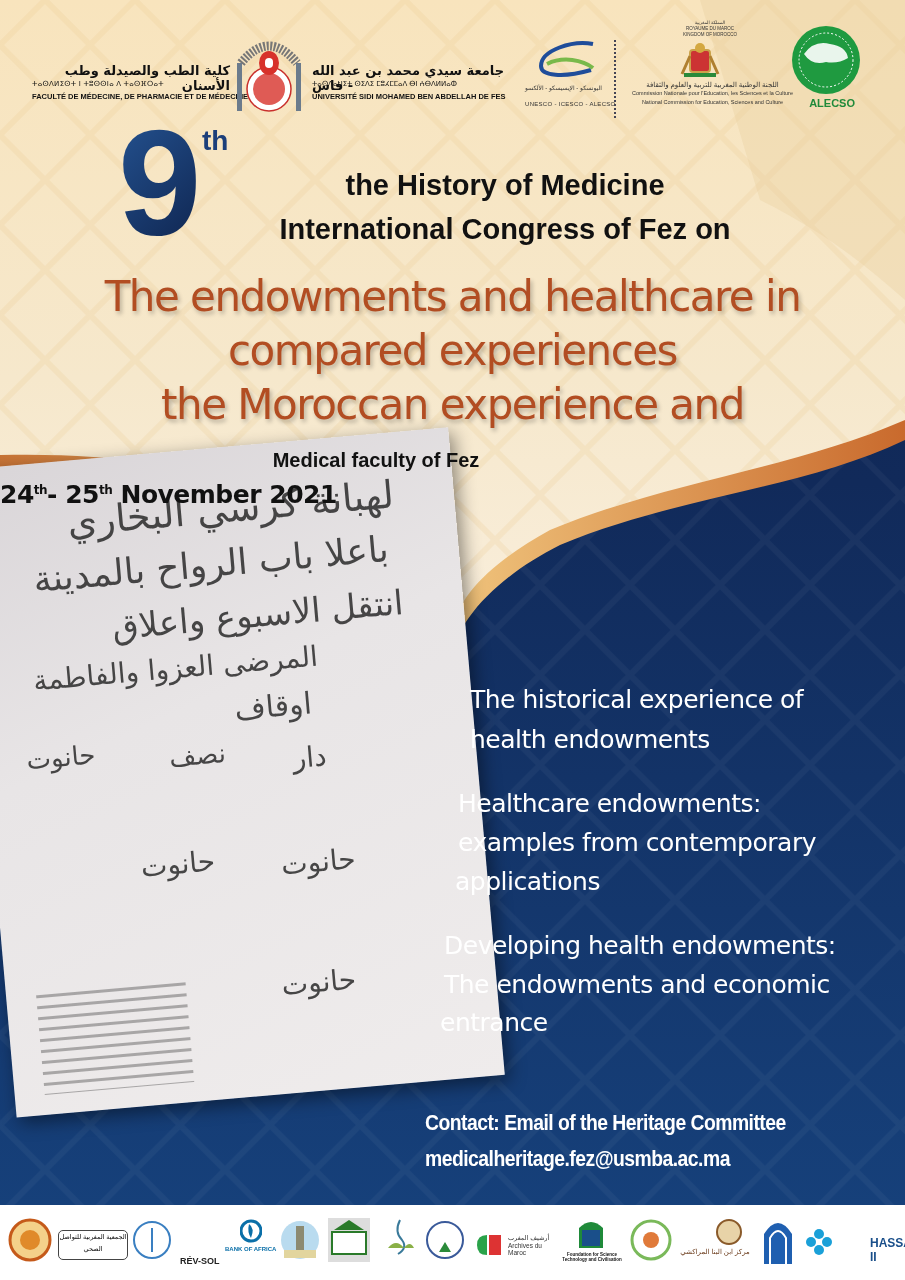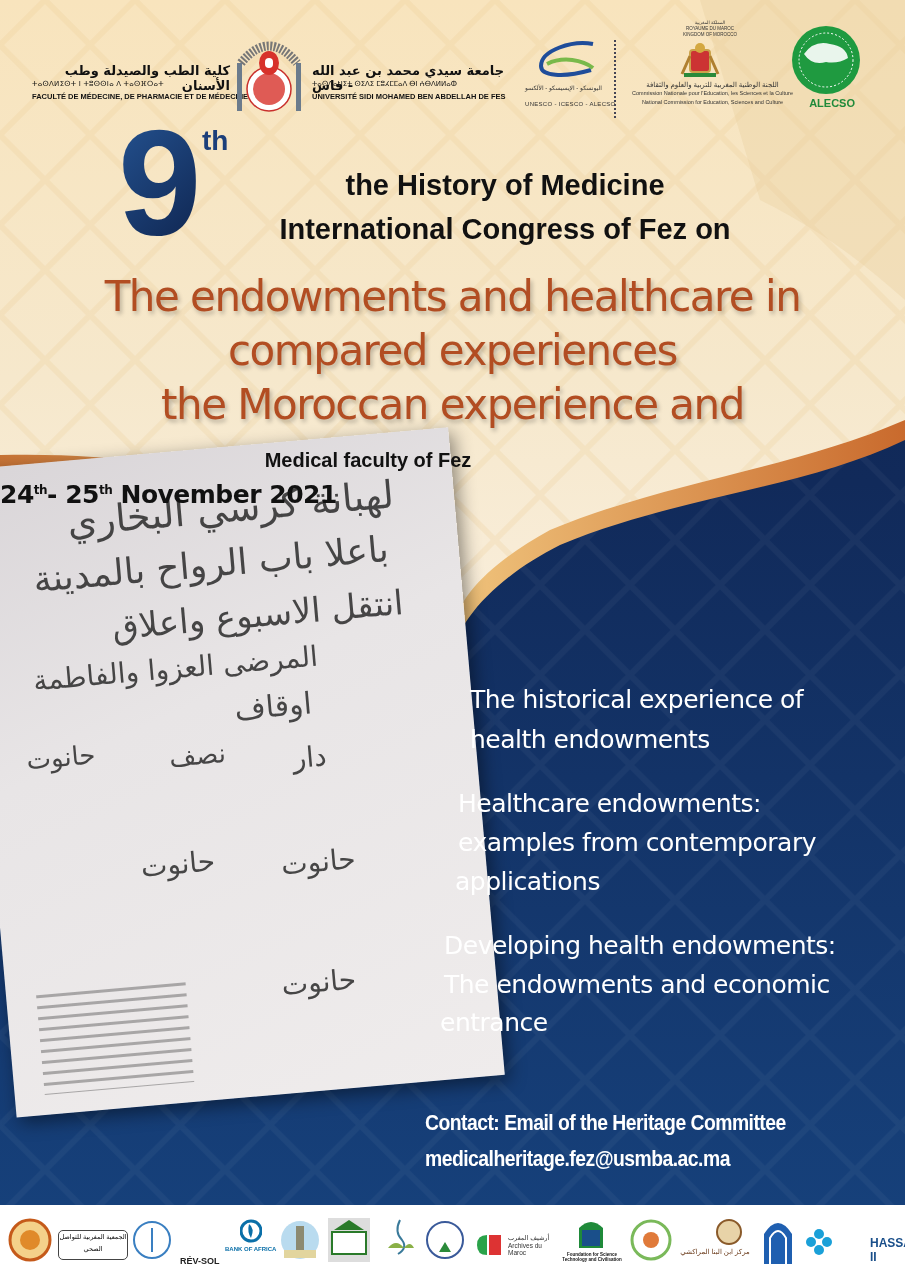--- a/index.html
+++ b/index.html
@@ -21,21 +21,21 @@
   .unesco-ar{position:absolute;left:525px;top:84px;font-size:6px;color:#333;}
   .unesco-fr{position:absolute;left:525px;top:101px;font-size:6px;color:#333;letter-spacing:.3px;}
   .commission{position:absolute;left:620px;top:80px;width:185px;text-align:center;font-size:5.5px;color:#333;line-height:9px;}
   .kingdom{position:absolute;left:660px;top:20px;width:100px;text-align:center;font-size:4.5px;color:#333;line-height:6px;}
   .alecso-label{position:absolute;left:805px;top:97px;width:50px;text-align:right;font-size:11px;font-weight:bold;color:#1f8a3a;}
   .nine{position:absolute;left:118px;top:118px;font-size:150px;line-height:130px;font-weight:bold;color:#1c3f7a;font-family:"Liberation Sans",sans-serif;
     background:linear-gradient(135deg,#245290,#0f2550);-webkit-background-clip:text;background-clip:text;-webkit-text-fill-color:transparent;letter-spacing:-4px;}
   .th{position:absolute;left:202px;top:125px;font-size:28px;font-weight:bold;color:#1c3f7a;}
   .congress{position:absolute;left:210px;top:163px;width:590px;text-align:center;font-size:29px;font-weight:bold;color:#111;line-height:44px;}
   .theme{position:absolute;left:30px;top:270px;width:845px;text-align:center;font-size:42px;line-height:54px;color:#b24d22;font-family:"DejaVu Sans",sans-serif;letter-spacing:-1.5px;text-shadow:2px 3px 4px rgba(0,0,0,.25);}
-  .venue{position:absolute;left:8px;top:449px;width:720px;text-align:center;font-size:20px;font-weight:bold;color:#111;}
+  .venue{position:absolute;left:16px;top:449px;width:720px;text-align:center;font-size:20px;font-weight:bold;color:#111;}
   .date{position:absolute;left:0;top:480px;width:905px;text-align:left;font-size:25px;color:#111;font-family:"DejaVu Sans",sans-serif;font-weight:bold;letter-spacing:-.5px;}
   .date sup{font-size:12px;}
   .topics{position:absolute;left:420px;top:680px;width:470px;color:#fff;font-family:"DejaVu Sans",sans-serif;font-size:25px;line-height:39px;letter-spacing:-.5px;}
   .topic{position:absolute;white-space:nowrap;}
   .contact{position:absolute;left:425px;top:1105px;color:#fff;font-weight:bold;font-size:22px;line-height:36px;font-family:"Liberation Sans",sans-serif;letter-spacing:-.6px;transform:scaleX(.88);transform-origin:left;}
   .sponsors{position:absolute;left:0;top:1205px;width:905px;height:75px;background:#fff;}
   .sp{position:absolute;top:1218px;}
 </style>
 </head>
 <body>

